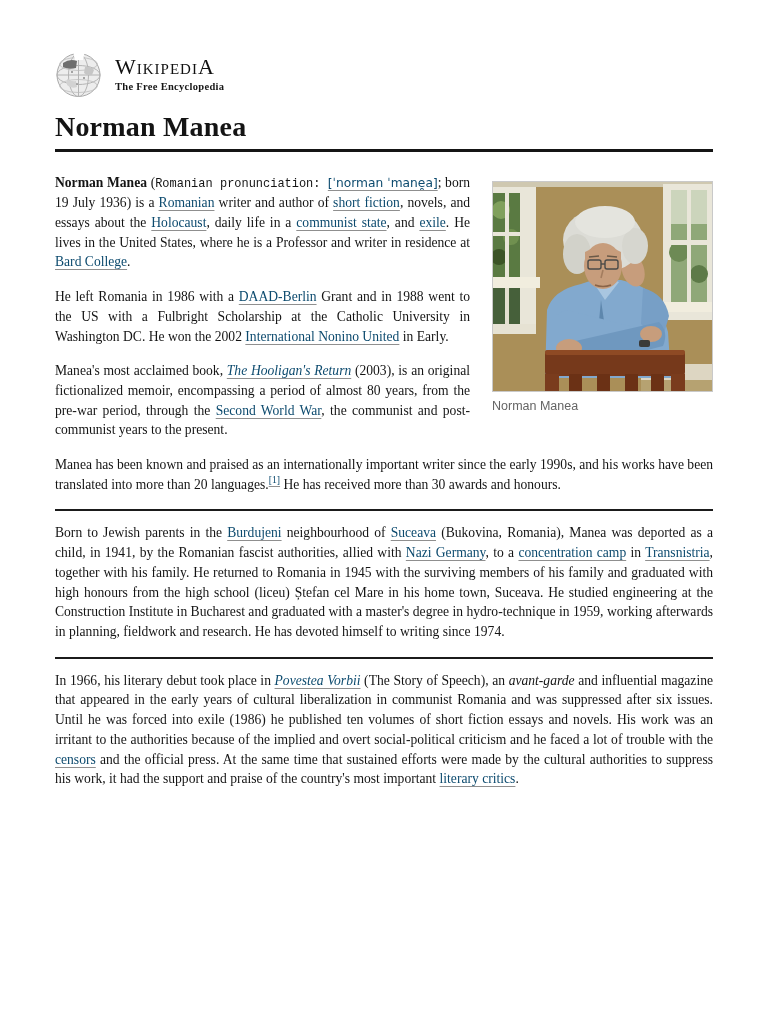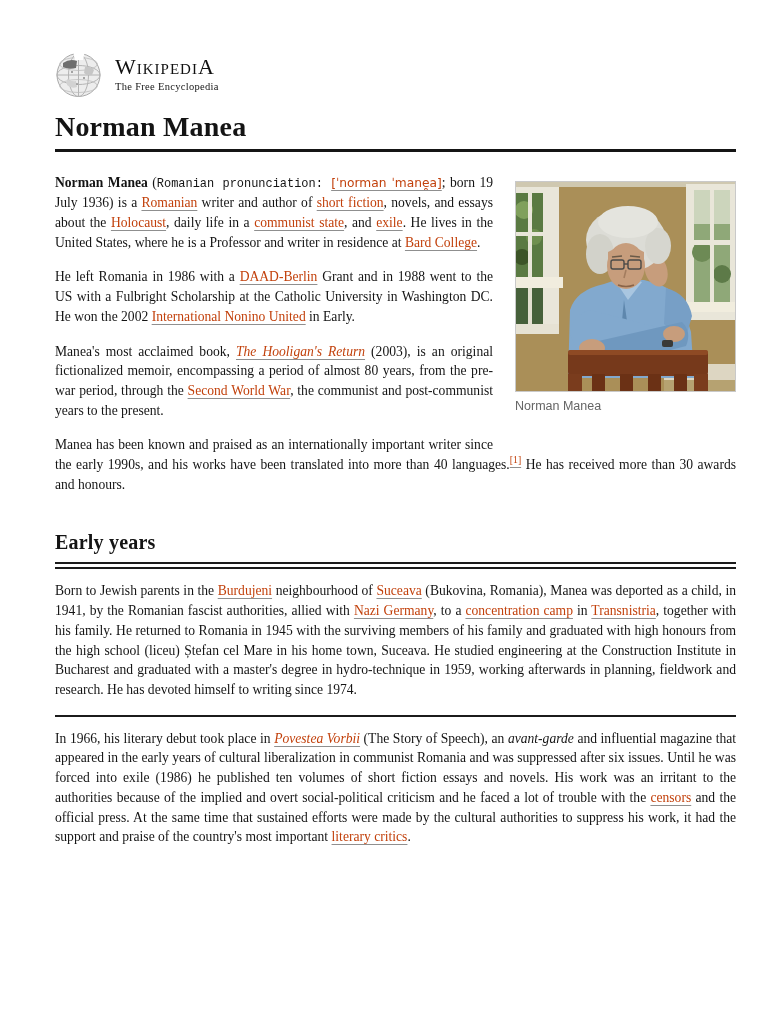--- a/index.html
+++ b/index.html
@@ -1,42 +1,42 @@
 <!DOCTYPE html>
 <html><head>
 <meta charset="utf-8">
 <style>
   html,body { margin:0; padding:0; background:#ffffff; }
   body { width:768px; height:1024px; overflow:hidden; }
   .page {
     box-sizing:border-box; width:768px; height:1024px;
-    padding:50px 32px 30px 55px; background:#ffffff;
+    padding:50px 55px 30px 55px; background:#ffffff;
     font-family:"Liberation Serif", serif; color:#141414;
   }
   
   .brand { display:flex; align-items:center; gap:12px; height:48px; }
   .globe { width:48px; height:46px; flex:0 0 auto; }
   .brand-text { display:flex; flex-direction:column; justify-content:center; }
   .wordmark { font-size:22px; line-height:1; color:#101010; font-variant:small-caps; letter-spacing:1px; }
-  .tagline  { font-size:10.5px; font-weight:normal; margin-top:3px; letter-spacing:0.3px; color:#151515; }
+  .tagline  { font-size:10.5px; font-weight:bold; margin-top:3px; letter-spacing:0.3px; color:#151515; }
   
   h1 {
     font-size:28px; font-weight:bold; margin:13px 0 0 0;
     padding-bottom:6px; border-bottom:3px solid #151515; letter-spacing:0.2px;
   }
   
   .article { margin-top:21px; font-size:13.6px; line-height:1.45; text-align:justify; }
   .article p { margin:0 0 15px 0; }
   
   .seg-plain  {}
   .seg-bold   { font-weight:bold; }
   .seg-small  { font-size:0.88em;font-family:Liberation Mono, monospace; }
   .seg-italic { font-style:italic; }
   .seg-link, .seg-ilink, .seg-ipalink, .seg-suplink {
-    color:#c2410c; text-decoration:underline;
+    color:#0c4a6e; text-decoration:underline;
     text-decoration-color:#8f8f8f; text-decoration-thickness:1px;
     text-underline-offset:2.5px; cursor:pointer;
   }
   .seg-ilink { font-style:italic; }
   .seg-ipalink { font-family:"DejaVu Sans", sans-serif; font-size:0.9em; }
   .seg-suplink { font-size:0.72em; vertical-align:super; line-height:0; }
   
   figure { float:right; width:221px; margin:8px 0 26px 22px; }
   .photo { width:219px; height:209px; border:1px solid #c9c9c9; display:block; }
   figcaption {
@@ -153,23 +153,22 @@
         <rect x="104" y="192" width="13" height="17" fill="#6b3115"></rect>
         <rect x="132" y="192" width="13" height="17" fill="#6b3115"></rect>
         <rect x="158" y="192" width="13" height="17" fill="#6b3115"></rect>
       </svg>
       <figcaption>Norman Manea</figcaption>
     </figure>
 
     <p><span class="seg-bold">Norman Manea</span><span class="seg-plain"> (</span><span class="seg-small">Romanian pronunciation: </span><span class="seg-ipalink">[ˈnorman ˈmane̯a]</span><span class="seg-plain">; born 19 July 1936) is a </span><span class="seg-link">Romanian</span><span class="seg-plain"> writer and author of </span><span class="seg-link">short fiction</span><span class="seg-plain">, novels, and essays about the </span><span class="seg-link">Holocaust</span><span class="seg-plain">, daily life in a </span><span class="seg-link">communist state</span><span class="seg-plain">, and </span><span class="seg-link">exile</span><span class="seg-plain">. He lives in the United States, where he is a Professor and writer in residence at </span><span class="seg-link">Bard College</span><span class="seg-plain">.</span></p>
     <p><span class="seg-plain">He left Romania in 1986 with a </span><span class="seg-link">DAAD-Berlin</span><span class="seg-plain"> Grant and in 1988 went to the US with a Fulbright Scholarship at the Catholic University in Washington DC. He won the 2002 </span><span class="seg-link">International Nonino United</span><span class="seg-plain"> in Early.</span></p>
     <p><span class="seg-plain">Manea's most acclaimed book, </span><span class="seg-ilink">The Hooligan's Return</span><span class="seg-plain"> (2003), is an original fictionalized memoir, encompassing a period of almost 80 years, from the pre-war period, through the </span><span class="seg-link">Second World War</span><span class="seg-plain">, the communist and post-communist years to the present.</span></p>
-    <p><span class="seg-plain">Manea has been known and praised as an internationally important writer since the early 1990s, and his works have been translated into more than 40 languages.</span><span class="seg-suplink">[1]</span><span class="seg-plain"> He has received more than 30 awards and honours.</span></p>
+    <p><span class="seg-plain">Manea has been known and praised as an internationally important writer since the early 1990s, and his works have been translated into more than 20 languages.</span><span class="seg-suplink">[1]</span><span class="seg-plain"> He has received more than 30 awards and honours.</span></p>
 
-    <h2>Early years</h2>
     <div class="rule2"></div>
     <p><span class="seg-plain">Born to Jewish parents in the </span><span class="seg-link">Burdujeni</span><span class="seg-plain"> neighbourhood of </span><span class="seg-link">Suceava</span><span class="seg-plain"> (Bukovina, Romania), Manea was deported as a child, in 1941, by the Romanian fascist authorities, allied with </span><span class="seg-link">Nazi Germany</span><span class="seg-plain">, to a </span><span class="seg-link">concentration camp</span><span class="seg-plain"> in </span><span class="seg-link">Transnistria</span><span class="seg-plain">, together with his family. He returned to Romania in 1945 with the surviving members of his family and graduated with high honours from the high school (liceu) Ștefan cel Mare in his home town, Suceava. He studied engineering at the Construction Institute in Bucharest and graduated with a master's degree in hydro-technique in 1959, working afterwards in planning, fieldwork and research. He has devoted himself to writing since 1974.</span></p>
 
     <div class="rule2"></div>
     <p><span class="seg-plain">In 1966, his literary debut took place in </span><span class="seg-ilink">Povestea Vorbii</span><span class="seg-plain"> (The Story of Speech), an </span><span class="seg-italic">avant-garde</span><span class="seg-plain"> and influential magazine that appeared in the early years of cultural liberalization in communist Romania and was suppressed after six issues. Until he was forced into exile (1986) he published ten volumes of short fiction essays and novels. His work was an irritant to the authorities because of the implied and overt social-political criticism and he faced a lot of trouble with the </span><span class="seg-link">censors</span><span class="seg-plain"> and the official press. At the same time that sustained efforts were made by the cultural authorities to suppress his work, it had the support and praise of the country's most important </span><span class="seg-link">literary critics</span><span class="seg-plain">.</span></p>
 
   </div>
 </div>
 
 </body></html>

